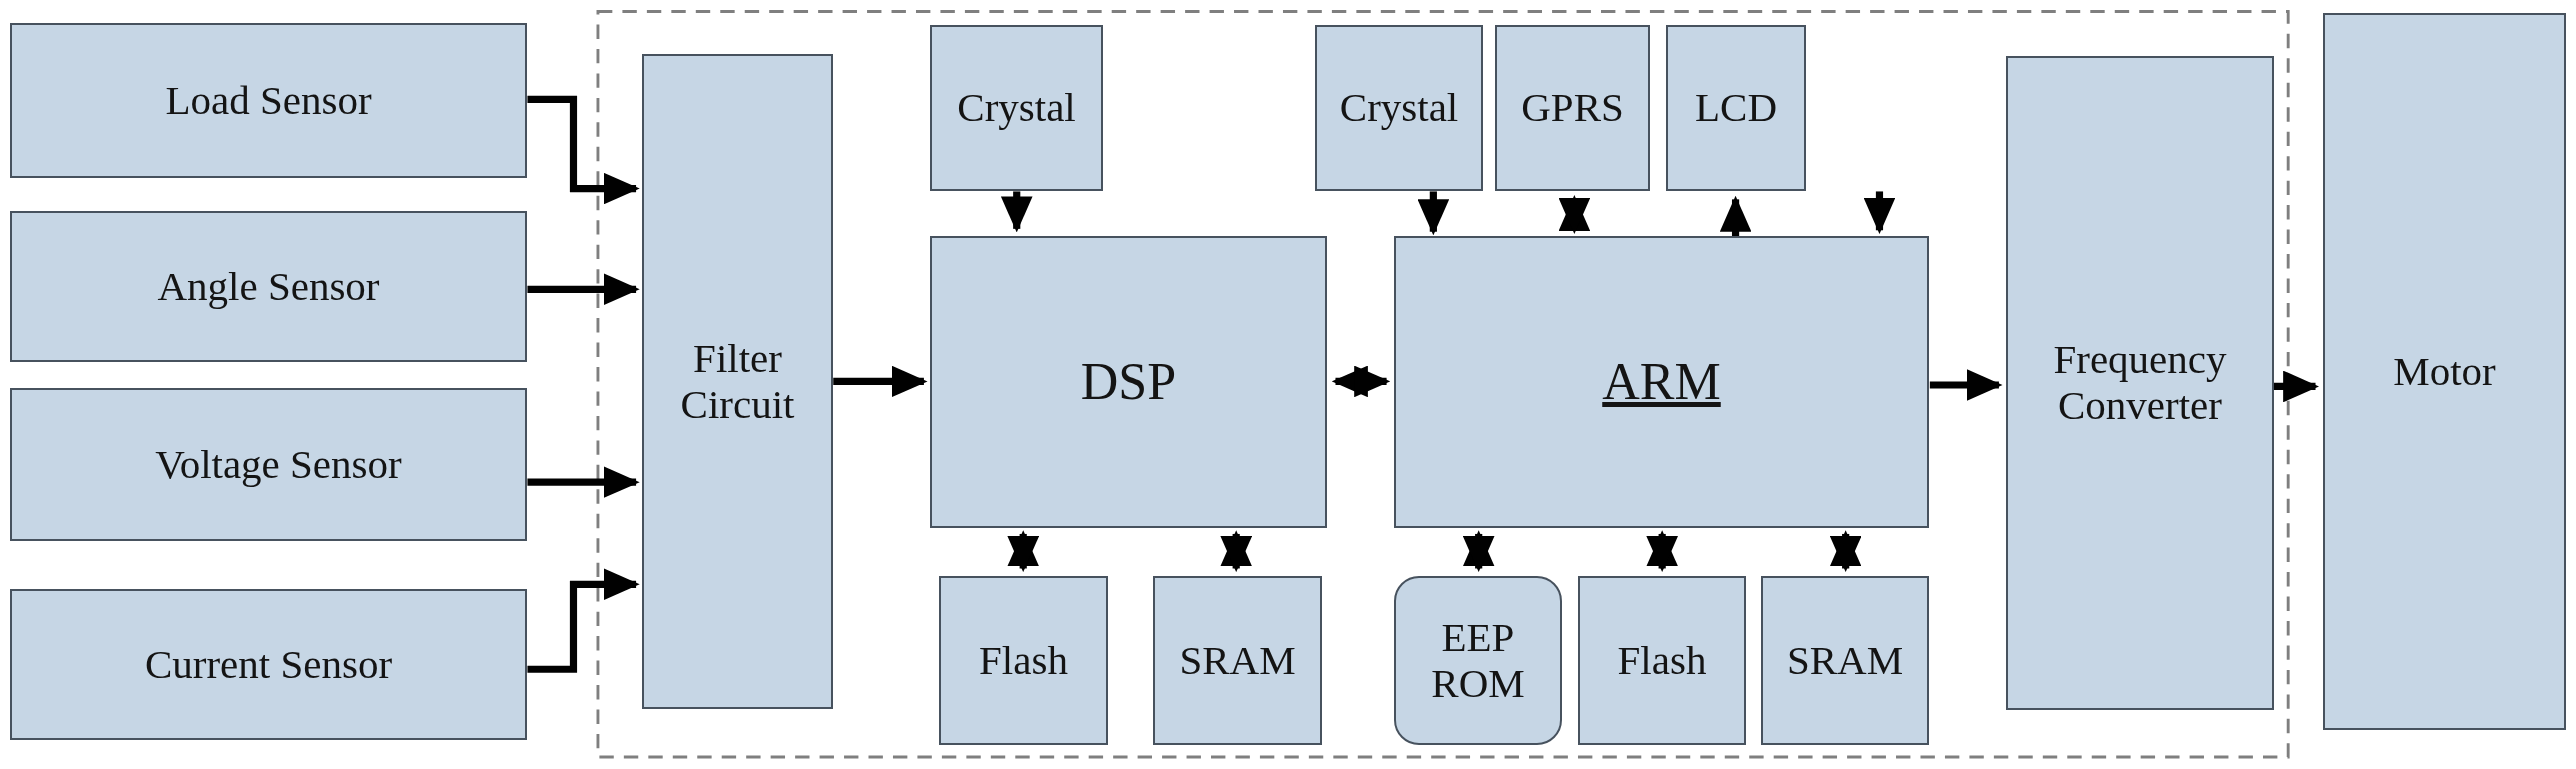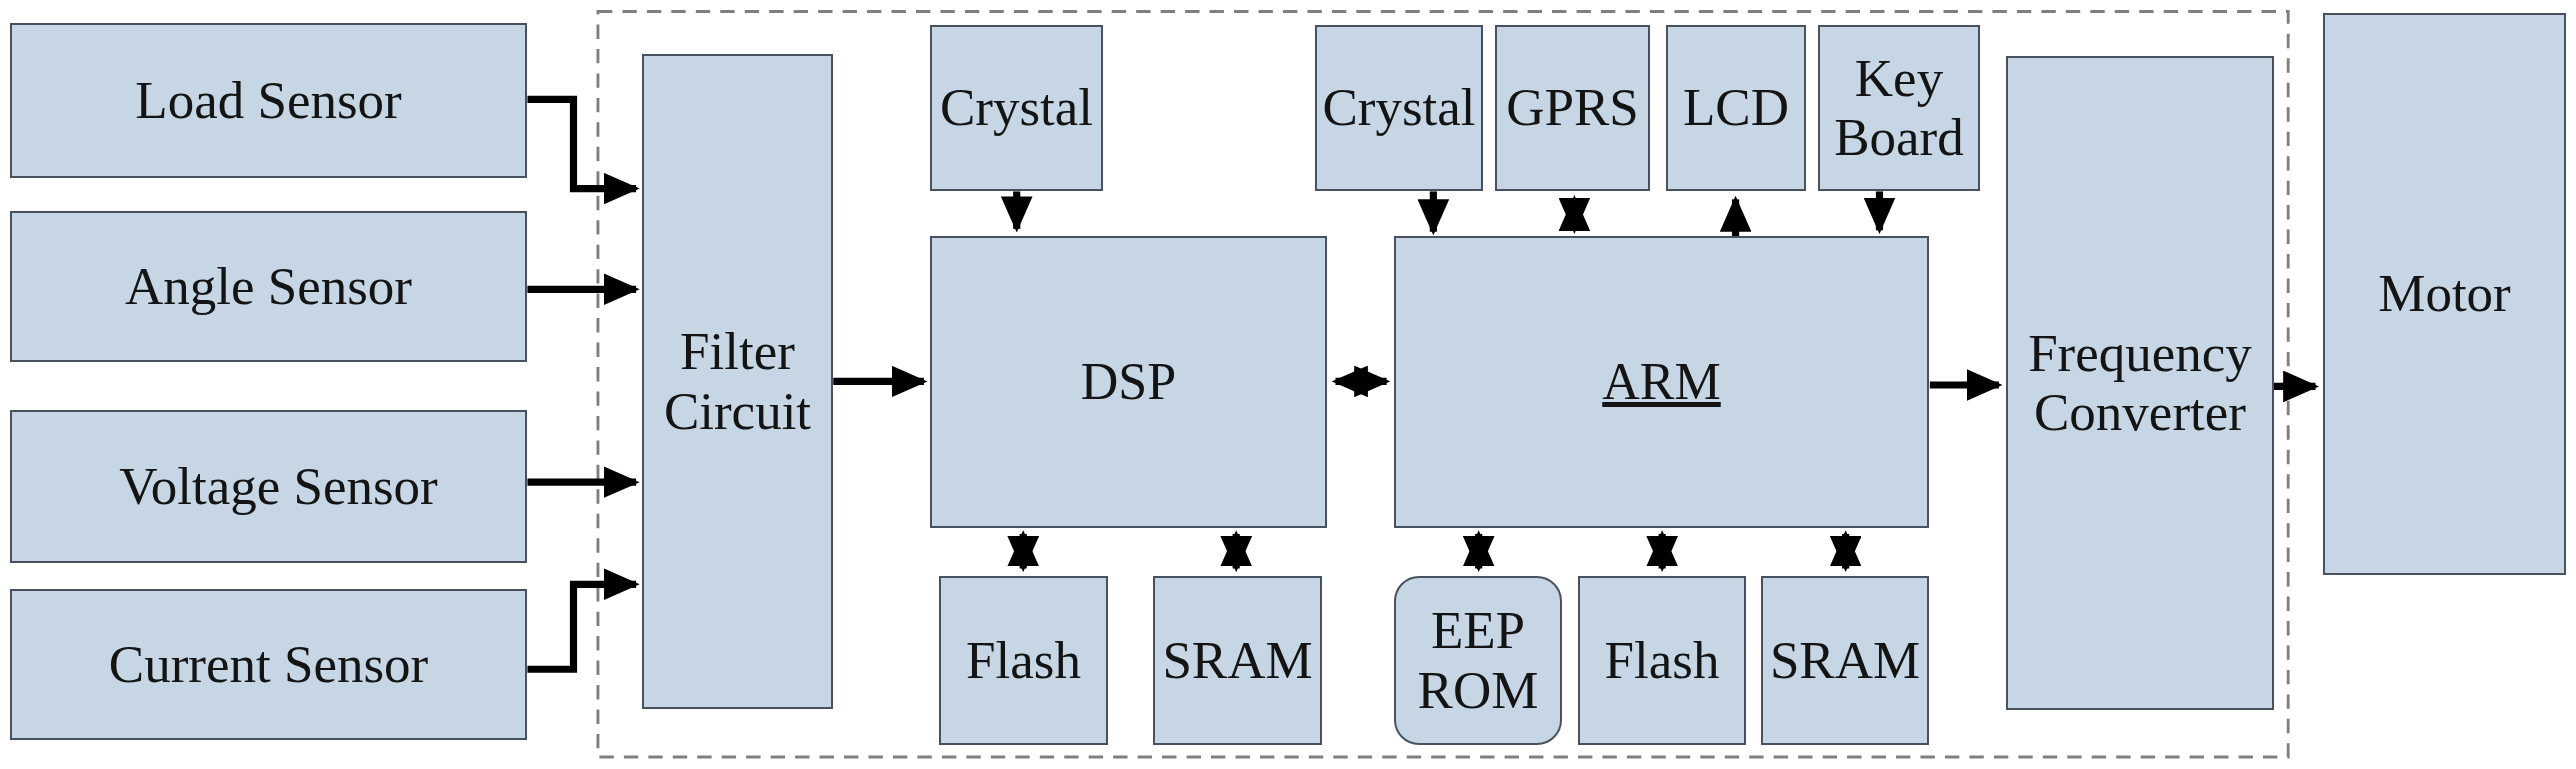--- a/index.html
+++ b/index.html
@@ -19,45 +19,45 @@
     color:var(--text-color);
     overflow:hidden;
   }
   .block{
     position:absolute;
     background:var(--box-fill);
     border:2.2px solid var(--box-border);
     box-sizing:border-box;
     display:flex;align-items:center;justify-content:center;
     text-align:center;
-    font-size:53px;line-height:1.12;
+    font-size:41px;line-height:1.12;
     white-space:pre-line;
   }
   .block.big{font-size:52px;}
   
   #b-load    {left:10px;  top:23px;  width:517px; height:155px;}
   #b-angle   {left:10px;  top:211px; width:517px; height:151px;}
-  #b-voltage {left:10px;  top:410px; width:517px; height:153px;padding-left:20px;}
+  #b-voltage {left:10px;  top:388px; width:517px; height:153px;padding-left:20px;}
   #b-current {left:10px;  top:589px; width:517px; height:151px;}
   
   #b-filter  {left:642px; top:54px;  width:191px; height:655px;}
   #b-crystal1{left:930px;top:25px;  width:173px; height:166px;}
   #b-dsp     {left:930px;top:236px; width:397px; height:292px;}
   #b-flash1  {left:939px;top:576px; width:169px; height:169px;}
   #b-sram1   {left:1153px;top:576px; width:169px; height:169px;}
   #b-crystal2{left:1315px;top:25px;  width:168px; height:166px;}
   #b-gprs    {left:1495px;top:25px;  width:155px; height:166px;}
   #b-lcd     {left:1666px;top:25px;  width:140px; height:166px;}
   #b-keyboard{left:1818px;top:25px;  width:162px; height:166px;}
   #b-arm     {left:1394px;top:236px; width:535px; height:292px;text-decoration:underline;}
   #b-eeprom  {left:1394px;top:576px; width:168px; height:169px;border-radius:25px;}
   #b-flash2  {left:1578px;top:576px; width:168px; height:169px;}
   #b-sram2   {left:1761px;top:576px; width:168px; height:169px;}
   #b-freq    {left:2006px;top:56px;  width:268px; height:654px;}
-  #b-motor   {left:2323px;top:13px;  width:243px; height:562px;}
+  #b-motor   {left:2323px;top:13px;  width:243px; height:717px;}
 
   #wires{position:absolute;left:0;top:0;width:2576px;height:770px;}
   .edge{stroke:var(--arrow-color);stroke-width:10;fill:none;}
   .dashed-frame{
     stroke:var(--dash-color);stroke-width:4;fill:none;
     stroke-dasharray:20 14;
   }
   marker path{fill:var(--arrow-color);}
 </style>
 </head>
@@ -109,22 +109,20 @@
   <div class="block" id="b-filter">Filter
 Circuit</div>
   <div class="block" id="b-crystal1">Crystal</div>
   <div class="block big" id="b-dsp">DSP</div>
   <div class="block" id="b-flash1">Flash</div>
   <div class="block" id="b-sram1">SRAM</div>
 
   <div class="block" id="b-crystal2">Crystal</div>
   <div class="block" id="b-gprs">GPRS</div>
   <div class="block" id="b-lcd">LCD</div>
-  <div class="block" id="b-keyboard">Key
-Board</div>
   <div class="block big" id="b-arm">ARM</div>
   <div class="block" id="b-eeprom">EEP
 ROM</div>
   <div class="block" id="b-flash2">Flash</div>
   <div class="block" id="b-sram2">SRAM</div>
 
   <div class="block" id="b-freq">Frequency
 Converter</div>
   <div class="block" id="b-motor">Motor</div>
 </div>

